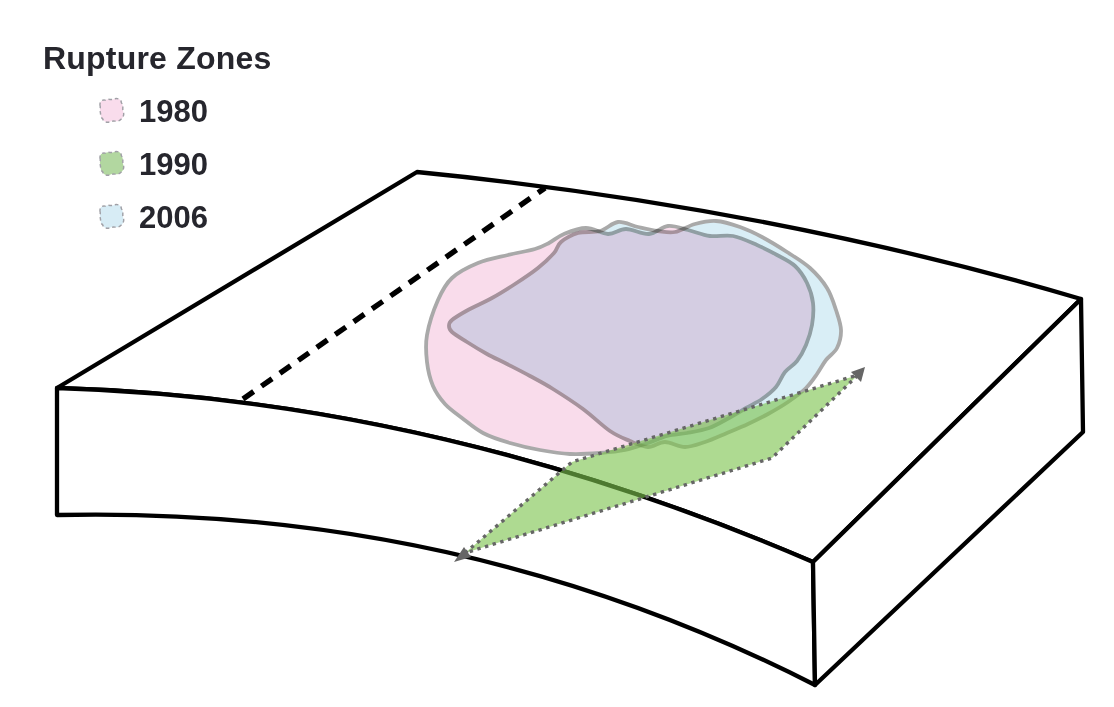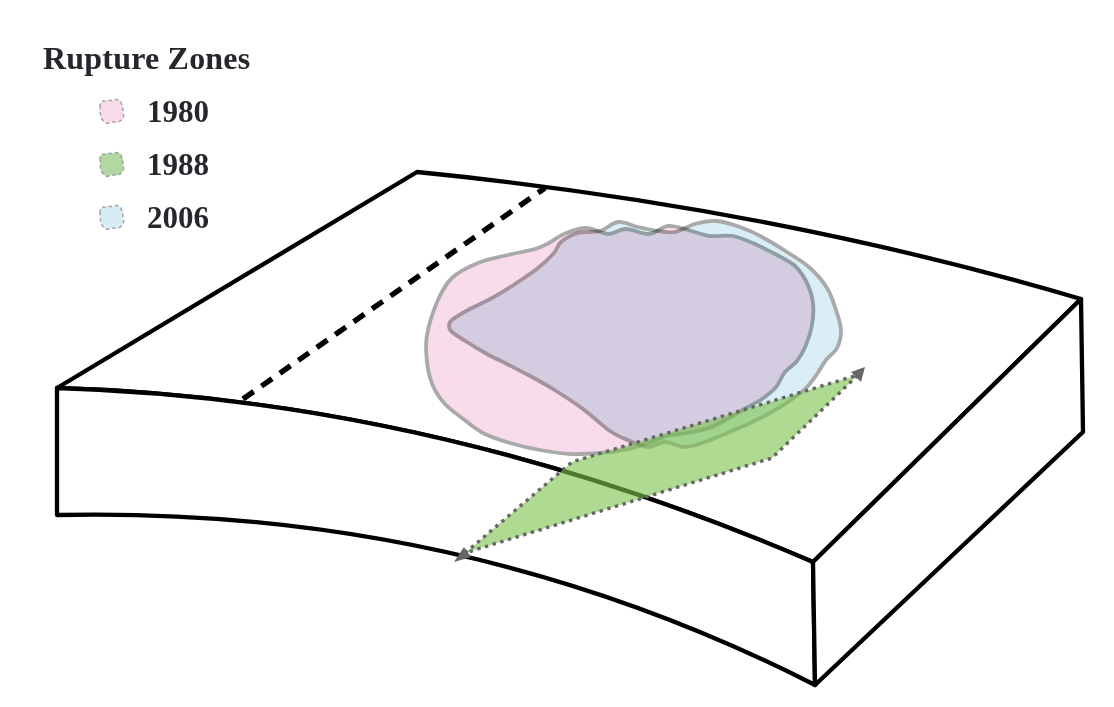--- a/index.html
+++ b/index.html
@@ -1,32 +1,32 @@
 <!DOCTYPE html>
 <html><head>
 <meta charset="utf-8">
 <style>
   html,body{margin:0;padding:0;background:#ffffff;}
   .stage{
     position:relative;
     width:1114px;height:707px;
     background:#ffffff;
     overflow:hidden;
-    font-family:Liberation Serif, serif;
+    font-family:Liberation Sans, sans-serif;
   }
   .diagram-svg{position:absolute;left:0;top:0;}
   .legend{
     position:absolute;left:43px;top:40px;
     color:#26262d;
   }
   .legend-title{
     font-size:32px;font-weight:700;letter-spacing:0.2px;
   }
   .legend-item{
-    display:flex;align-items:flex-end;gap:18px;
+    display:flex;align-items:center;gap:10px;
     margin:17px 0 0 52px;
   }
   .legend-label{
     font-size:31px;font-weight:700;
   }
   .swatch{display:block;}
 </style>
 </head>
 <body>
 
@@ -59,21 +59,21 @@
       <svg class="swatch" width="34" height="34" viewBox="0 0 40 40">
         <path stroke-width="1.7" stroke-dasharray="4.2 3.4" d="M6,13 C5,8 8,5 12,6 C15,4 19,6 22,5 C26,3 31,5 31,9 C34,12 32,16 33,19 C35,23 33,27 30,29 C27,32 23,30 19,31 C15,33 10,32 9,28 C6,26 7,22 6,19 C5,16 7,15 6,13 Z" fill="#f9dcec" stroke="#a0a0a6"></path>
       </svg>
       <span class="legend-label">1980</span>
     </div>
 
     <div class="legend-item">
       <svg class="swatch" width="34" height="34" viewBox="0 0 40 40">
         <path stroke-width="1.7" stroke-dasharray="4.2 3.4" d="M6,13 C5,8 8,5 12,6 C15,4 19,6 22,5 C26,3 31,5 31,9 C34,12 32,16 33,19 C35,23 33,27 30,29 C27,32 23,30 19,31 C15,33 10,32 9,28 C6,26 7,22 6,19 C5,16 7,15 6,13 Z" fill="#b2d7a0" stroke="#a0a0a6"></path>
       </svg>
-      <span class="legend-label">1988</span>
+      <span class="legend-label">1990</span>
     </div>
 
     <div class="legend-item">
       <svg class="swatch" width="34" height="34" viewBox="0 0 40 40">
         <path stroke-width="1.7" stroke-dasharray="4.2 3.4" d="M6,13 C5,8 8,5 12,6 C15,4 19,6 22,5 C26,3 31,5 31,9 C34,12 32,16 33,19 C35,23 33,27 30,29 C27,32 23,30 19,31 C15,33 10,32 9,28 C6,26 7,22 6,19 C5,16 7,15 6,13 Z" fill="#d7ecf5" stroke="#a0a0a6"></path>
       </svg>
       <span class="legend-label">2006</span>
     </div>
   </div>
 

